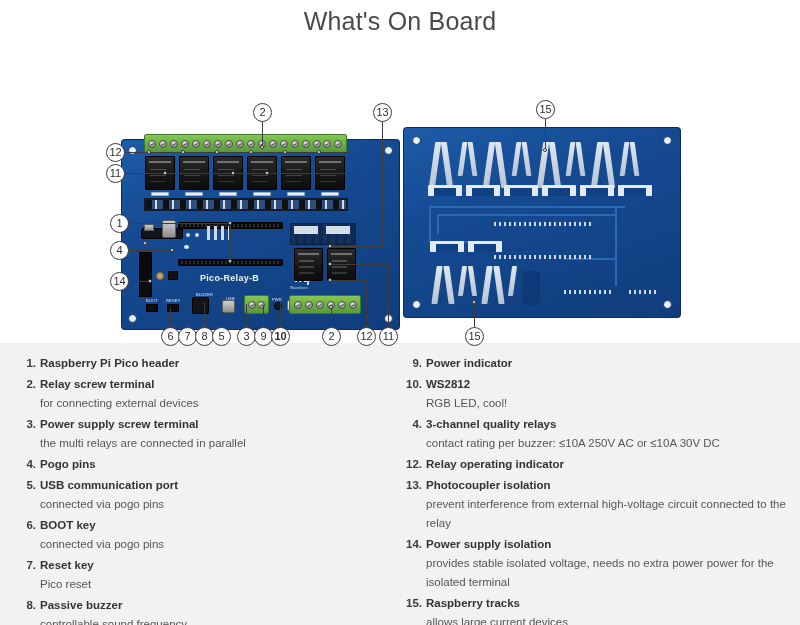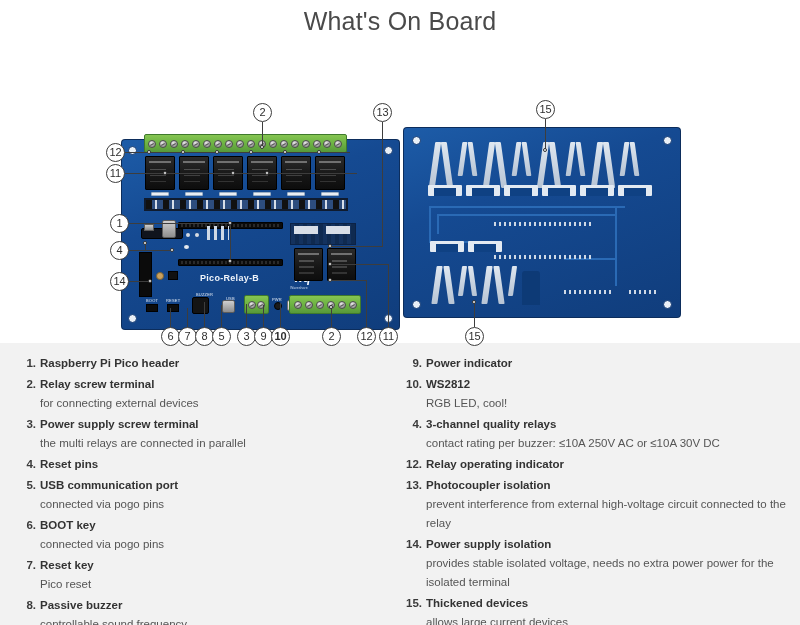--- a/index.html
+++ b/index.html
@@ -467,21 +467,21 @@
     <div class="feat">
       <div class="feat-num">3.</div>
       <div class="feat-body">
         <div class="feat-title">Power supply screw terminal</div>
         <div class="feat-desc">the multi relays are connected in parallel</div>
       </div>
     </div>
     <div class="feat">
       <div class="feat-num">4.</div>
       <div class="feat-body">
-        <div class="feat-title">Reset pins</div>
+        <div class="feat-title">Pogo pins</div>
       </div>
     </div>
     <div class="feat">
       <div class="feat-num">5.</div>
       <div class="feat-body">
         <div class="feat-title">USB communication port</div>
         <div class="feat-desc">connected via pogo pins</div>
       </div>
     </div>
     <div class="feat">
@@ -544,19 +544,19 @@
     <div class="feat">
       <div class="feat-num">14.</div>
       <div class="feat-body">
         <div class="feat-title">Power supply isolation</div>
         <div class="feat-desc">provides stable isolated voltage, needs no extra power power for the isolated terminal</div>
       </div>
     </div>
     <div class="feat">
       <div class="feat-num">15.</div>
       <div class="feat-body">
-        <div class="feat-title">Thickened devices</div>
+        <div class="feat-title">Raspberry tracks</div>
         <div class="feat-desc">allows large current devices</div>
       </div>
     </div>
   </div>
 
 </div>
 
 </body></html>

